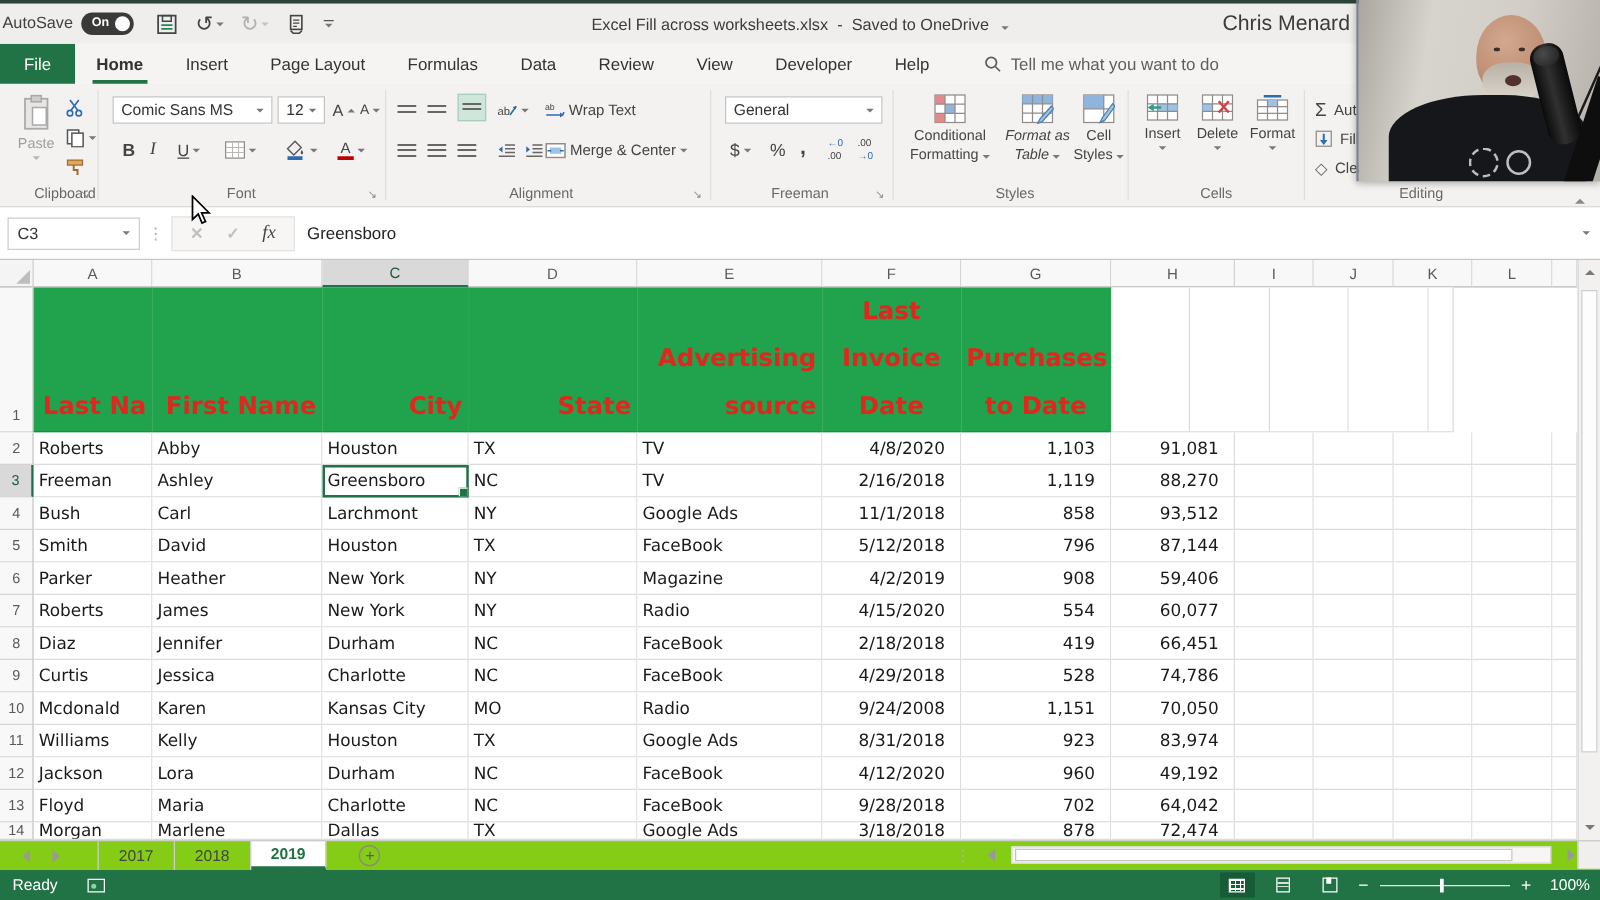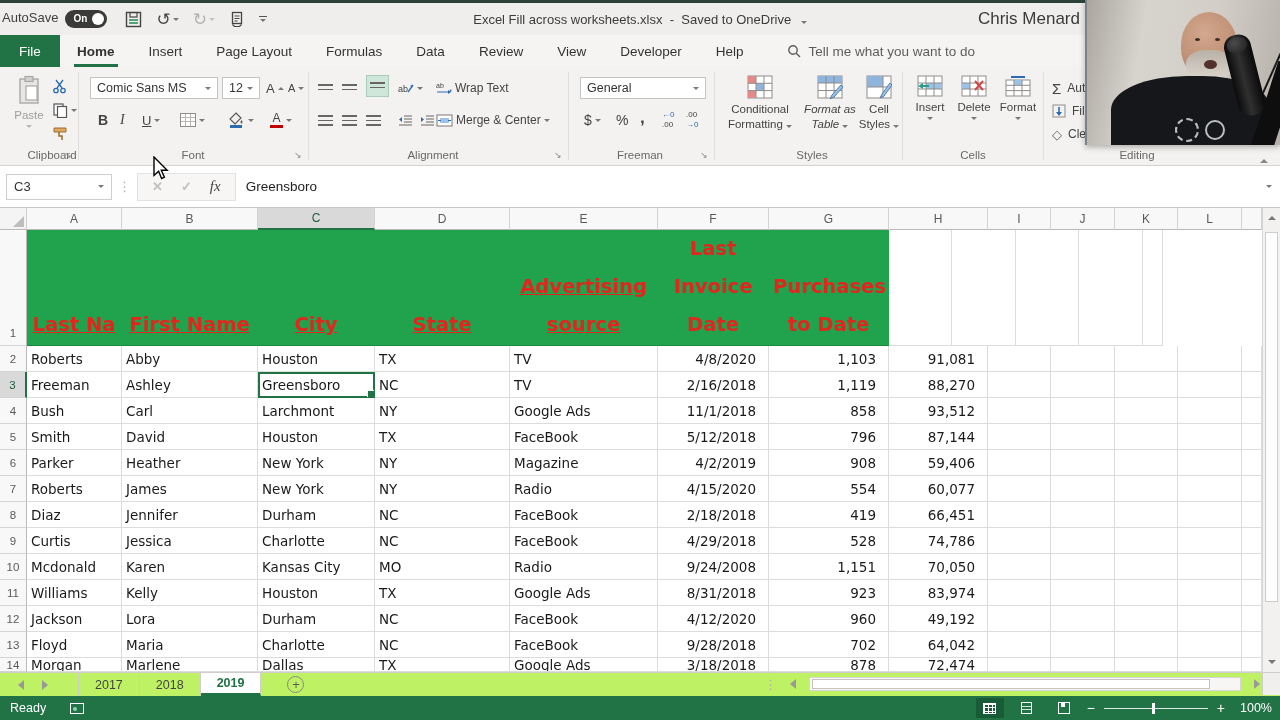--- a/index.html
+++ b/index.html
@@ -87,38 +87,38 @@
   .hdr-row .rowhdr { align-items:flex-end; padding-bottom:6px; }
   .rowhdr.sel { background:#d9d9d9; color:#1e5c3b; border-right:2px solid #217346;}
   .cell { border-right:1px solid #dcdcdc; border-bottom:1px solid #dcdcdc; background:#fff;
      font-family:"DejaVu Sans", sans-serif; font-size:13.5px; color:#1a1a1a;
      display:flex; align-items:center; padding:0 4px; overflow:hidden; white-space:nowrap;}
   .cell.num { justify-content:flex-end; padding-right:12px; }
   .cell.green { background:#21a24d; border-right:1px solid #21a24d; border-bottom:1px solid #178a3e;
      color:#e3261d; font-weight:bold; font-size:19.5px; line-height:38px;
      flex-direction:column; justify-content:flex-end; align-items:stretch; padding-bottom:1px;}
   .cell.green div { width:100%; }
-  .al-left div { text-align:center;text-decoration:underline; }
+  .al-left div { text-align:right; }
   .al-center div { text-align:center; }
   .cell.active-cell { position:relative; outline:2px solid #217346; outline-offset:-2px; z-index:2;}
   .cell.active-cell::after { content:""; position:absolute; right:-1px; bottom:-1px; width:6px; height:6px;
      background:#217346; border:1px solid #fff;}
   .w0{width:95px}.w1{width:136px}.w2{width:117px}.w3{width:135px}.w4{width:148px}.w5{width:111px}
   .w6{width:120px}.w7{width:99px}.w8{width:63px}.w9{width:64px}.w10{width:63px}.w11{width:64px}
   .w-sl{width:20px}
 
   
   .vscroll { position:absolute; right:0; top:208px; width:18px; height:464px; background:#f2f1f0;
     border-left:1px solid #d8d6d4; z-index:2; }
   .vbtn { height:20px; display:flex; align-items:center; justify-content:center; }
   .vthumb { position:absolute; left:2px; right:2px; top:24px; height:370px; background:#fdfdfd; border:1px solid #cfcdcb;}
   .vbtn.bottom { position:absolute; bottom:0; left:0; right:0; }
 
   
-  .tabbar { position:absolute; left:0; top:672px; width:1280px; height:24px; background:#bef264;
+  .tabbar { position:absolute; left:0; top:672px; width:1280px; height:24px; background:#84cc16;
     border-top:1px solid #cfcdcb; display:flex; align-items:stretch; font-size:12.5px; z-index:3;}
   .navarrows { display:flex; align-items:center; gap:18px; padding:0 16px 0 18px; }
   .tri { width:0; height:0; display:inline-block; }
   .tri.l { border-top:5px solid transparent; border-bottom:5px solid transparent; border-right:6px solid #9b9997;}
   .tri.r { border-top:5px solid transparent; border-bottom:5px solid transparent; border-left:6px solid #9b9997;}
   .stabs { display:flex; align-items:stretch; border-left:1px solid #cfcdcb; margin-left:14px;}
   .stab { padding:0 16px; display:flex; align-items:center; border-right:1px solid #cfcdcb; color:#444;}
   .stab.active { background:#fff; color:#1e7145; font-weight:bold; border-bottom:3px solid #217346;}
   .newsheet { width:17px; height:17px; border:1px solid #8a8886; border-radius:50%; color:#5f5d5b;
     display:flex; align-items:center; justify-content:center; font-size:13px; align-self:center; margin-left:26px;}

